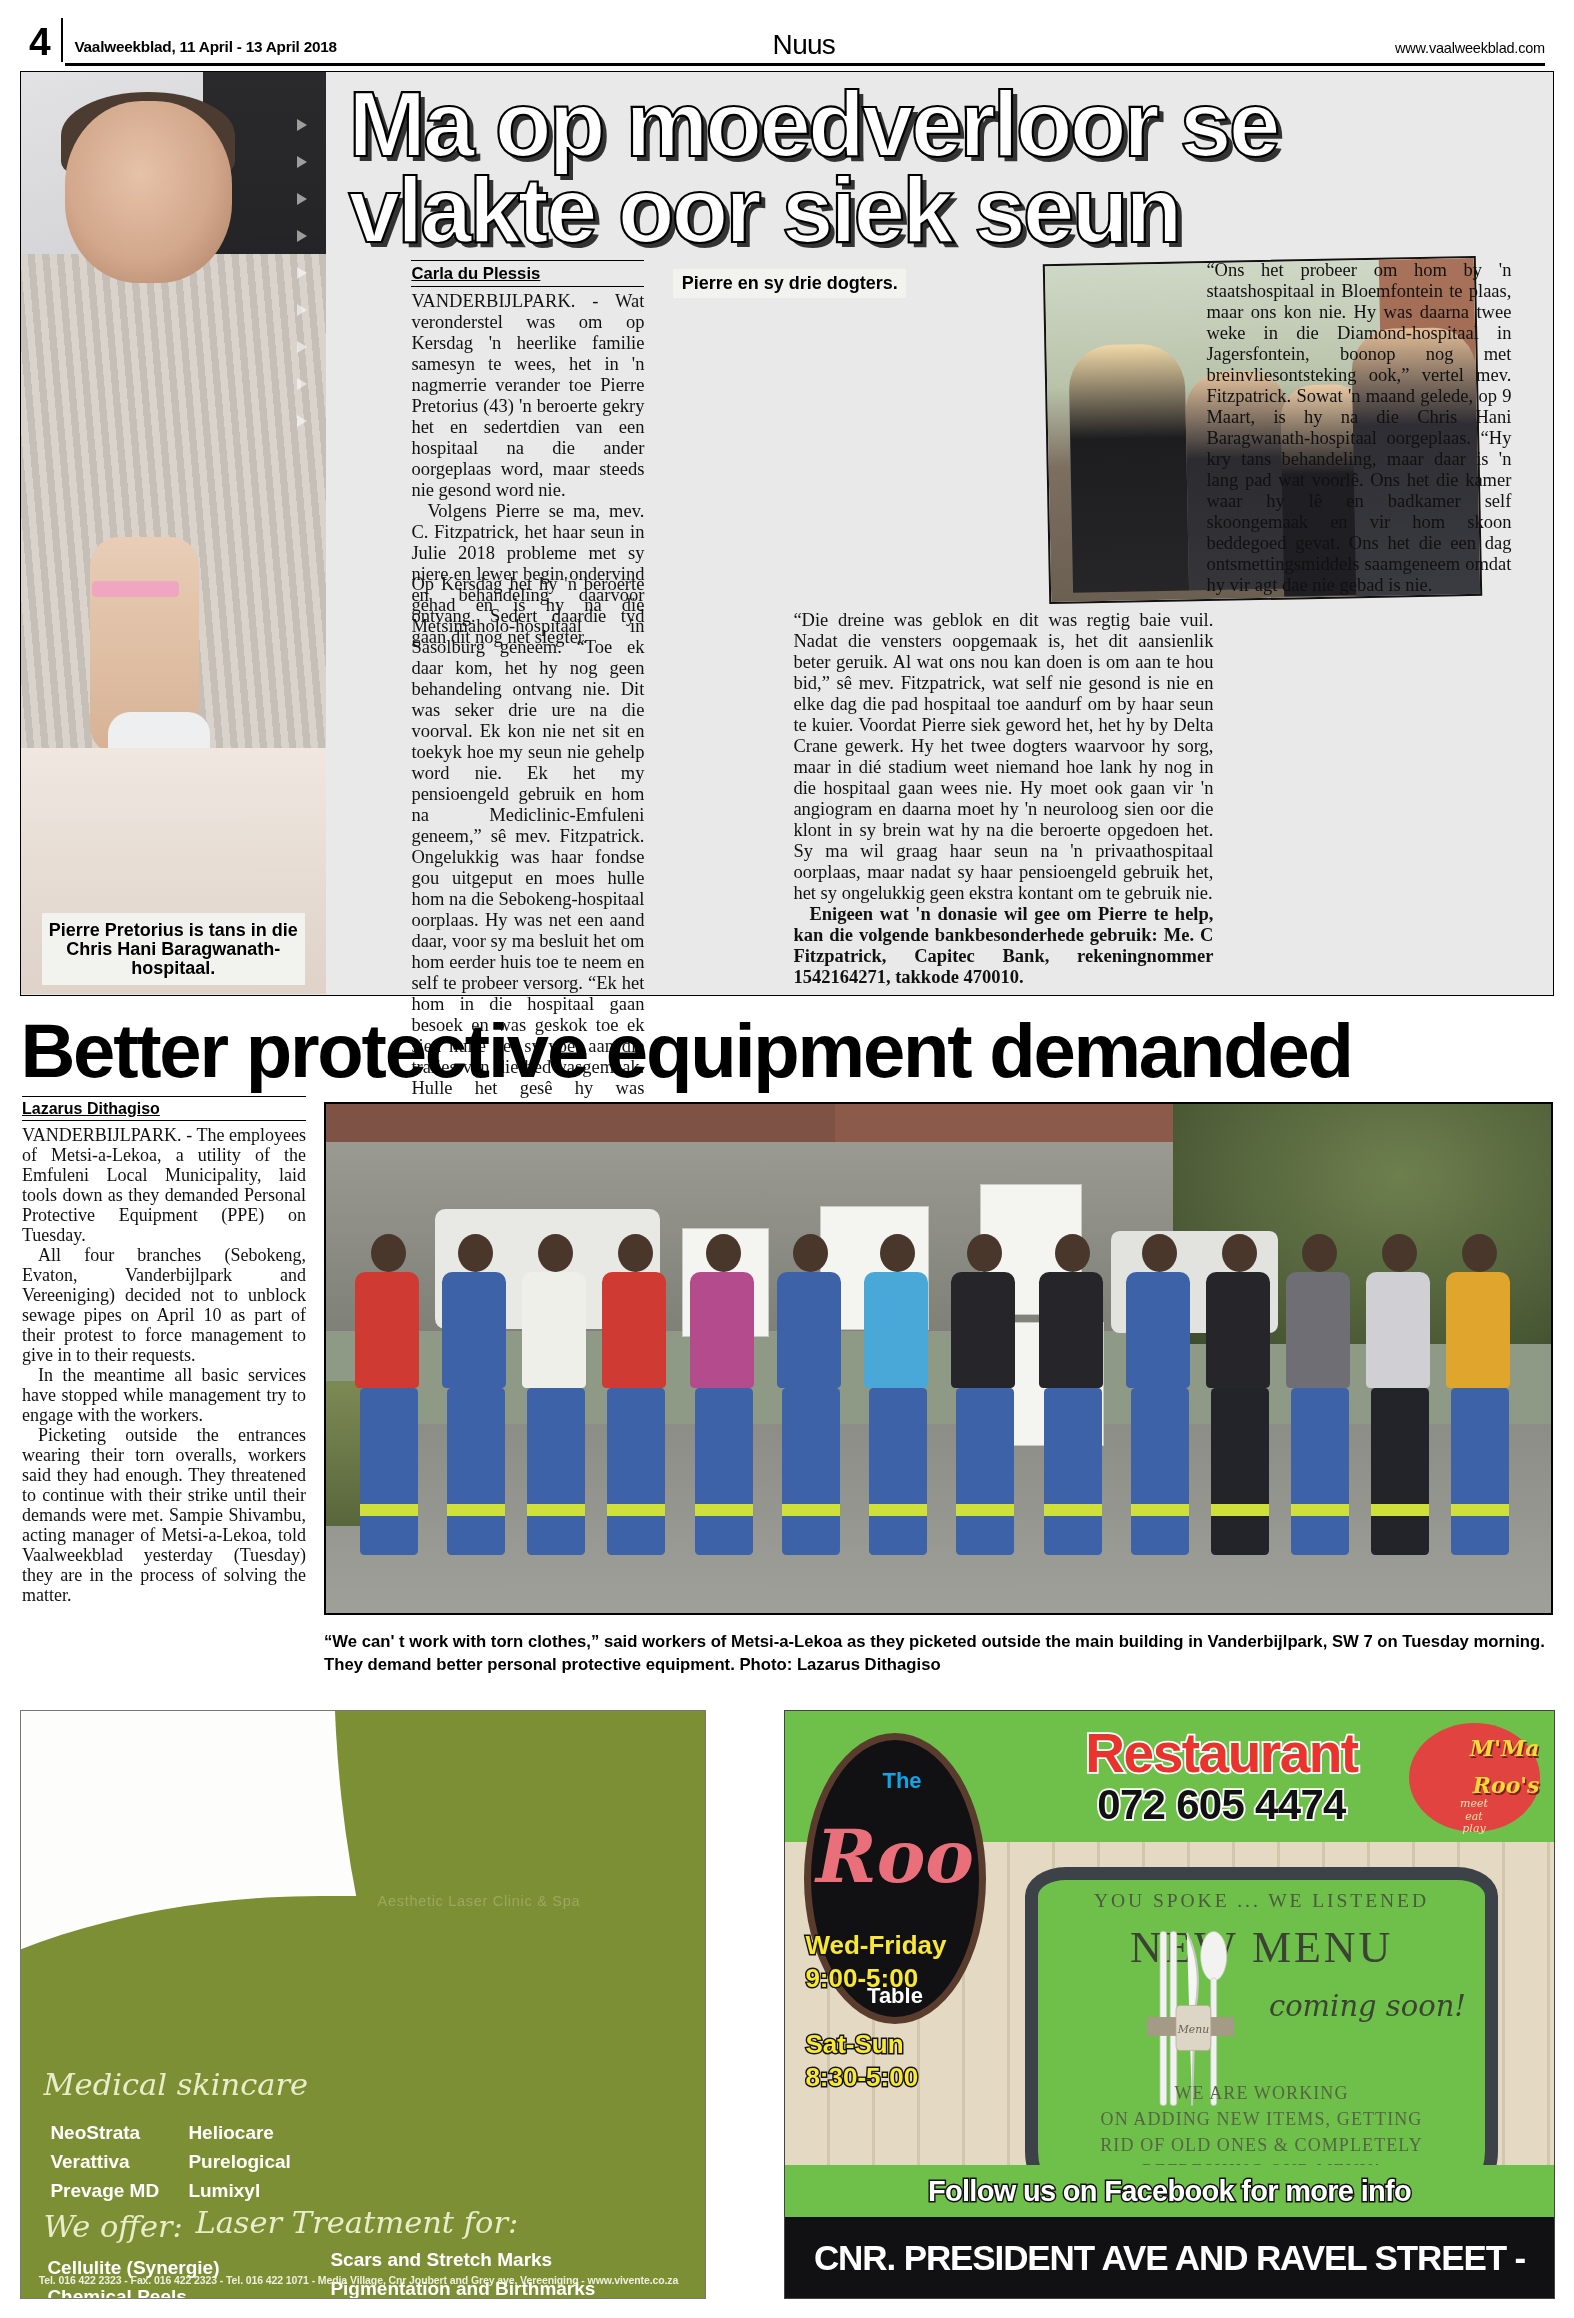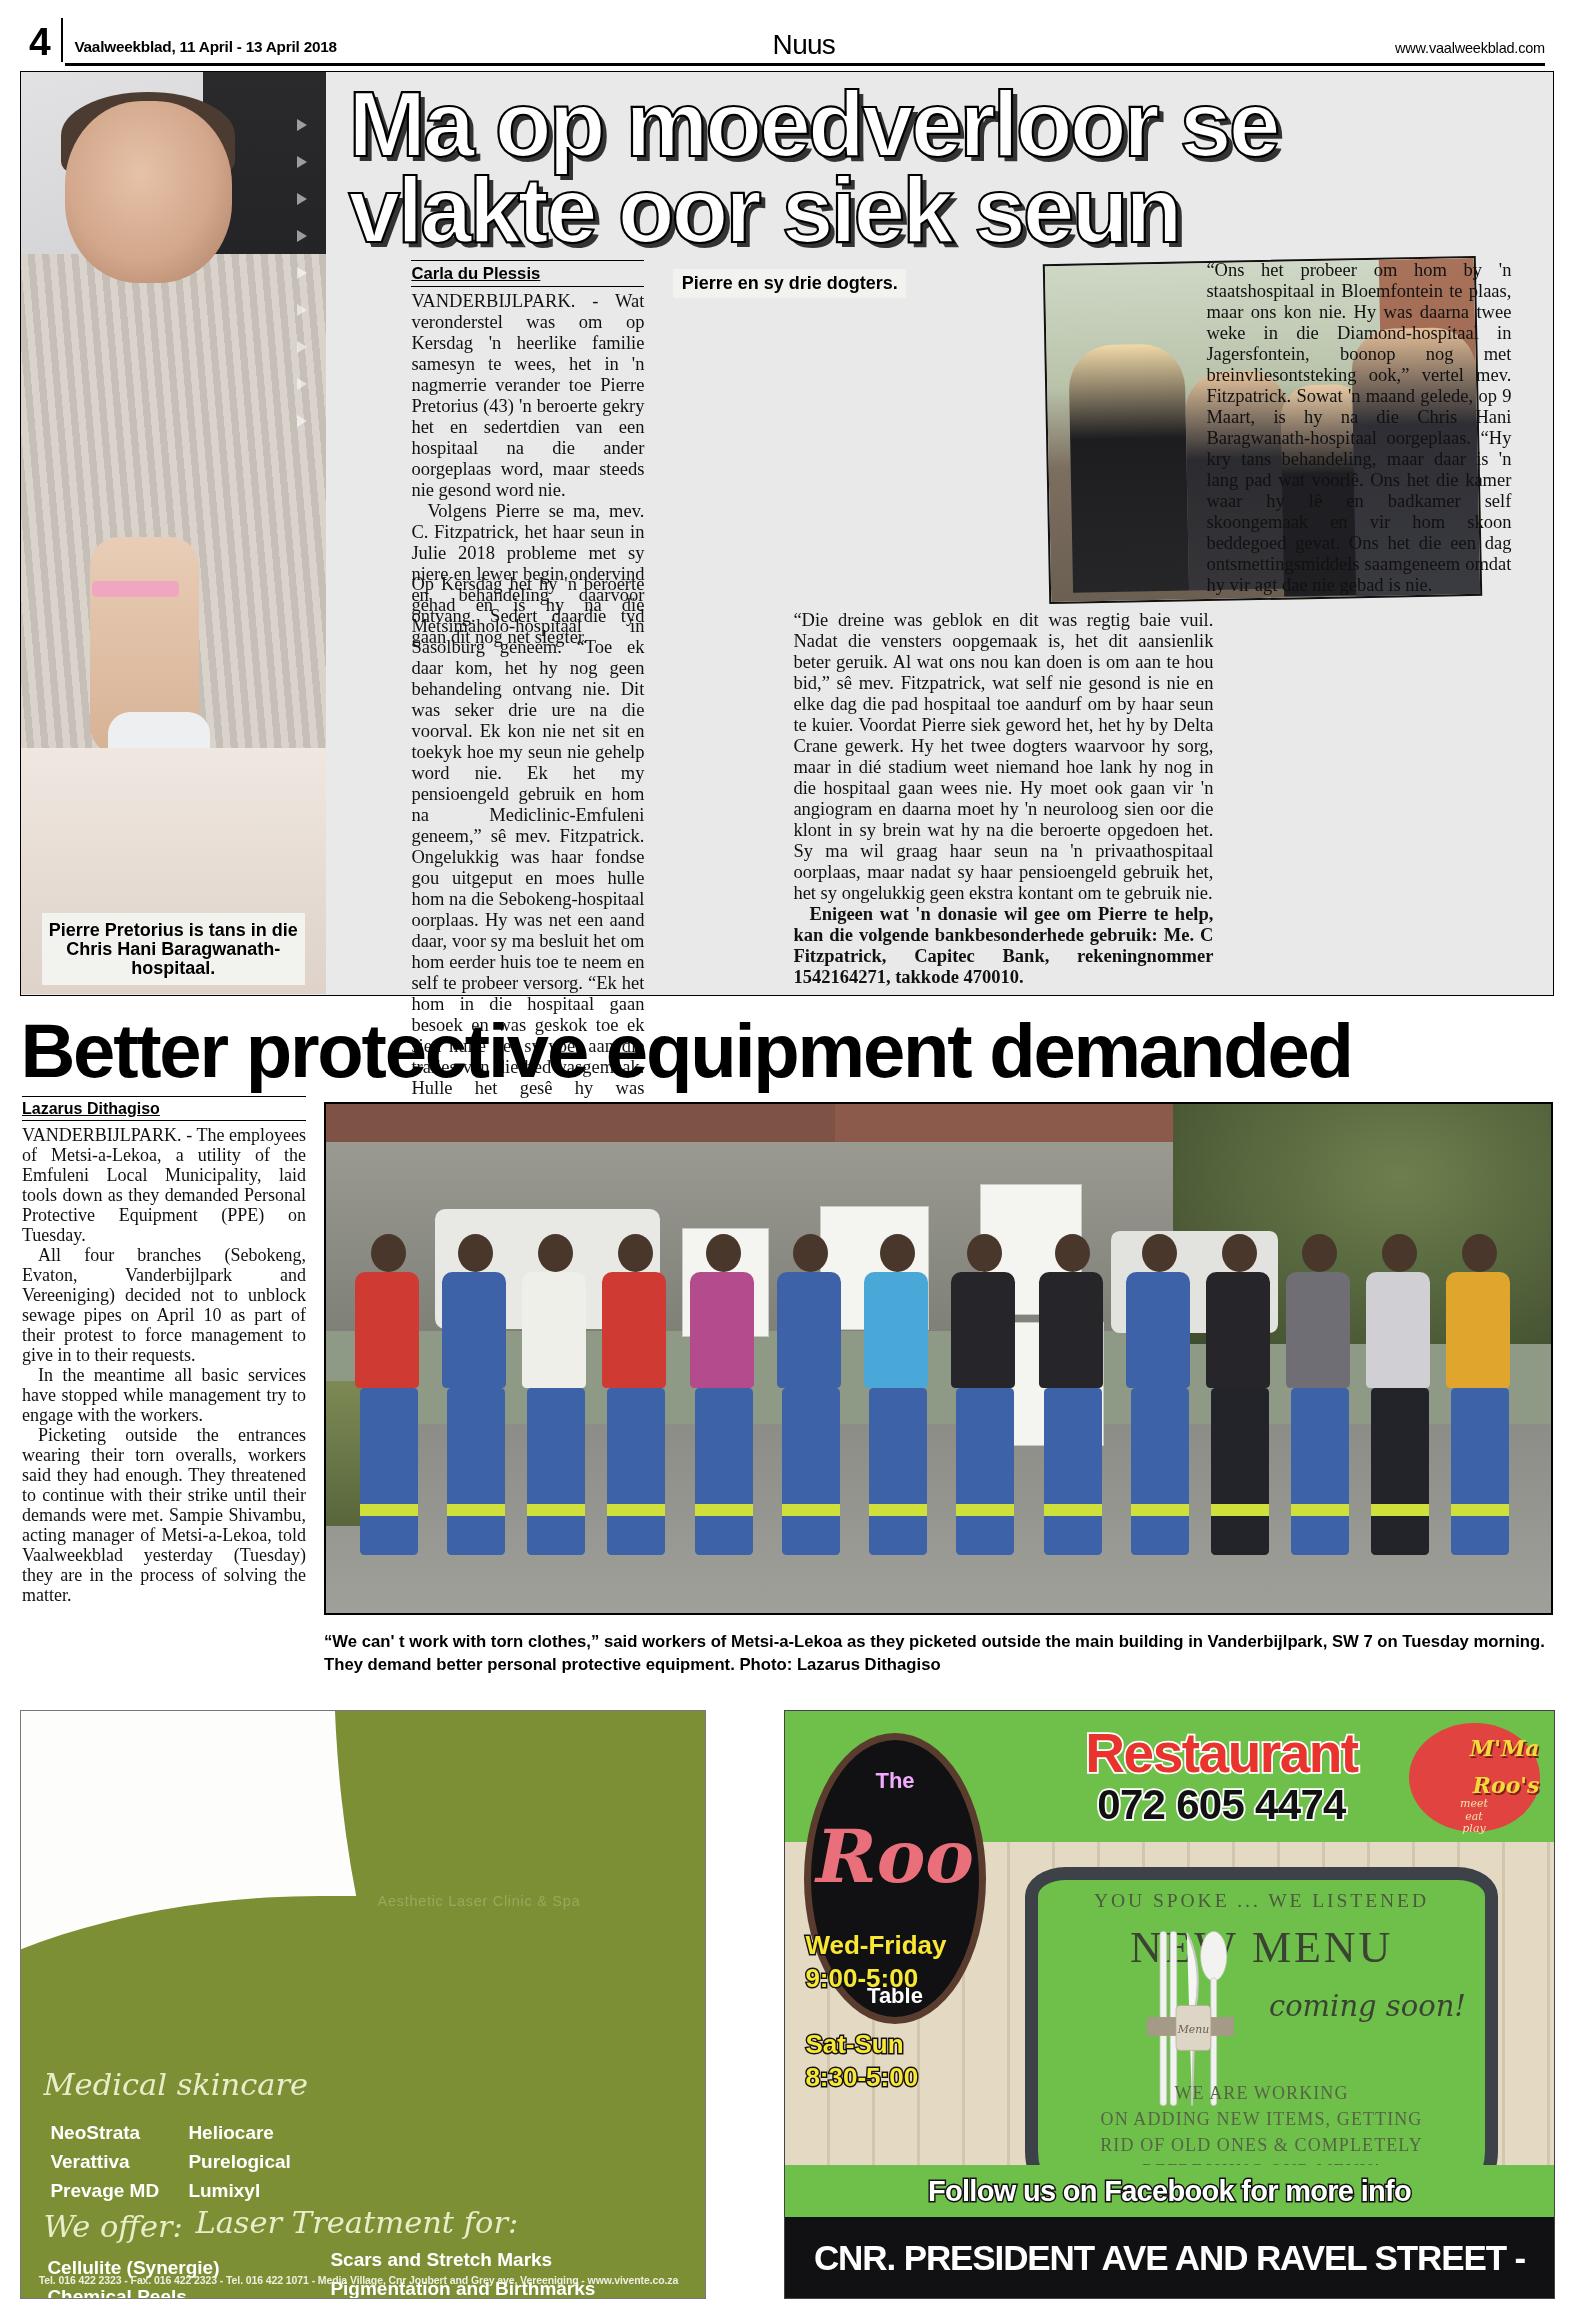--- a/index.html
+++ b/index.html
@@ -371,23 +371,23 @@
     background: repeating-linear-gradient(90deg,#e4dac4 0px,#e4dac4 42px,#d2c6ac 42px,#d2c6ac 45px);
   }
   .rr-oval {
     position:absolute; left:19px; top:22px; width:182px; height:291px;
     border-radius:50%;
     background:#111113;
     border: 7.3px solid #5a3c2e;
     z-index: 3;
   }
   .rr-the {
-    position:absolute; left:0; top:28px; width:100%; text-align:center;
+    position:absolute; left:7px; top:28px; width:100%; text-align:center;
     font-family:"Liberation Sans", sans-serif; font-weight:bold;
-    color:#f0abfc; font-size:22px;
+    color:#0ea5e9; font-size:22px;
   }
   .rr-roo {
     position:absolute; left:0; top:73px; width:100%; text-align:center;
     font-family:"DejaVu Serif", serif; font-style:italic; font-weight:bold;
     color:#e9707a; font-size:73px;
   }
   .rr-table {
     position:absolute; left:0; bottom:8px; width:100%; text-align:center;
     font-family:"Liberation Sans", sans-serif; font-weight:bold;
     color:#fff; font-size:22px;

